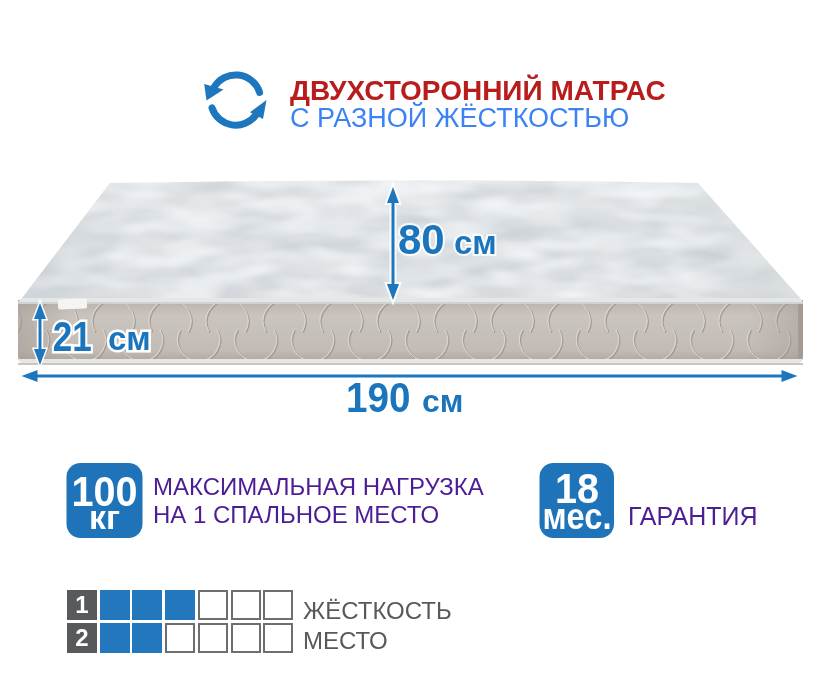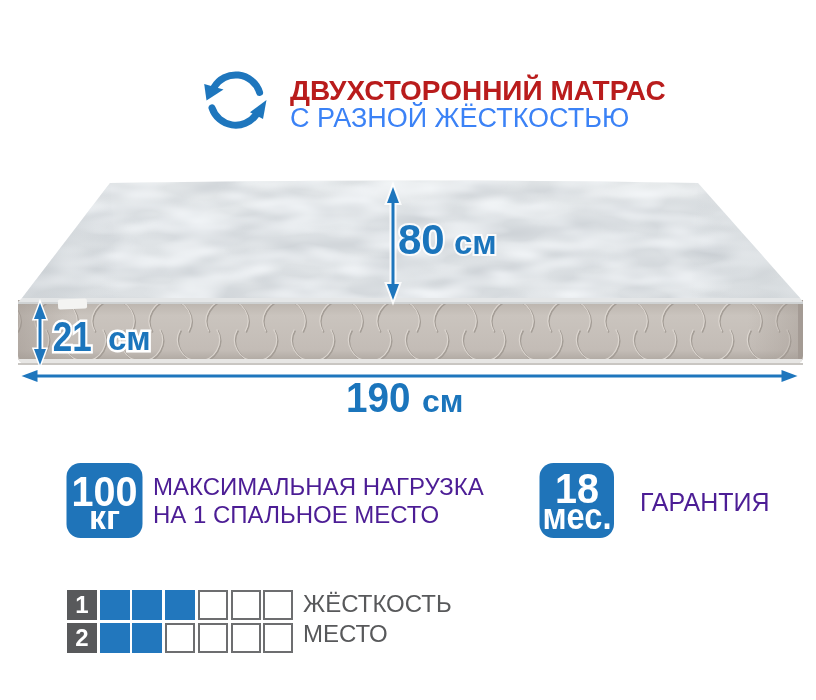--- a/index.html
+++ b/index.html
@@ -3,26 +3,26 @@
 <meta charset="utf-8">
 <style>
   html,body{margin:0;padding:0;background:#ffffff;}
   body{width:816px;height:700px;position:relative;overflow:hidden;
        font-family:"Liberation Sans",sans-serif;}
   .abs{position:absolute;}
   .h1{left:290px;top:75px;font-size:28px;font-weight:bold;color:#b91c1c;letter-spacing:0px;}
   .h2{left:290px;top:103px;font-size:27px;color:#3b82f6;letter-spacing:0px;}
   .cap{color:#4c1d95;font-size:24px;line-height:28px;}
   .t1{left:153px;top:473px;}
-  .t2{left:628px;top:488px;font-size:25px;margin-left:12px;}
+  .t2{left:628px;top:502px;font-size:25px;}
   .sq{width:30px;height:30px;position:absolute;}
   .lbl{background:#58595b;color:#fff;font-weight:bold;font-size:24px;text-align:center;line-height:30px;}
   .blue{background:#2277bd;}
   .white{background:#fff;border:2px solid #6d6e70;box-sizing:border-box;}
-  .rowtxt{color:#58595b;font-size:24px;}
+  .rowtxt{color:#58595b;font-size:24px;margin-top:7px;}
 </style>
 </head>
 <body>
 
 <svg class="abs" style="left:200px;top:66px" width="72" height="70" viewBox="0 0 72 70">
   <g fill="none" stroke="#1e76bd" stroke-width="7" stroke-linecap="round">
     <path d="M 59.6 26.5 A 25 25 0 0 0 14 21.5"></path>
     <path d="M 12.0 41.9 A 25 25 0 0 0 56.0 48.9"></path>
   </g>
   <g fill="#1e76bd" stroke="none">

